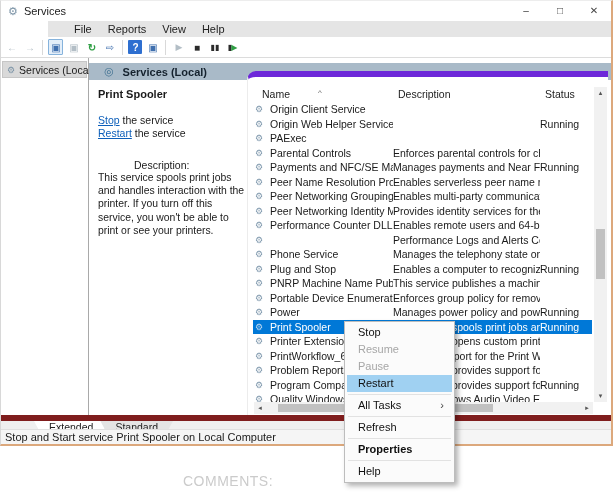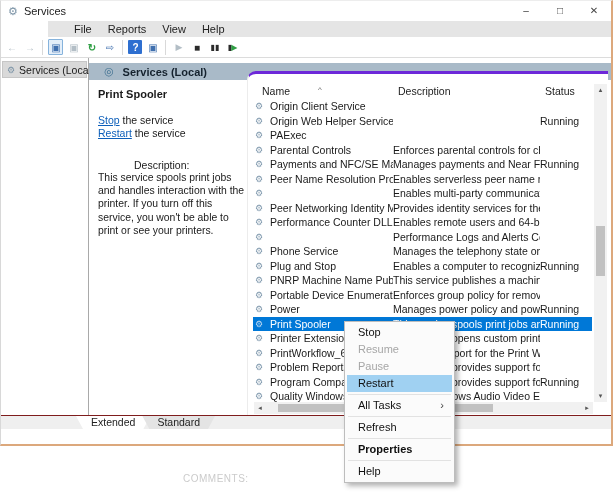--- a/index.html
+++ b/index.html
@@ -50,21 +50,21 @@
   .band-label { font-size:11px; font-weight:600; color:#15222e; }
 
   .info { position:absolute; left:0; top:22px; width:158px; padding:8px 4px 0 9px; background:#fff; }
   .info-title { font-weight:bold; font-size:11px; }
   .info-actions { margin-top:14px; font-size:10.5px; line-height:13px; }
   .info a { color:#0d5fba; text-decoration:underline; }
   .info-desc-label { margin-top:19px; font-size:10.5px;padding-left:36px; }
   .info-desc { margin-top:0px; width:150px; font-size:10.4px; line-height:13.2px; }
 
   .card { position:absolute; top:13px; left:158px; right:3px; bottom:0; background:#fff;
-          border-top-left-radius:9px; border-left:1px solid #ececec; border-top:3px solid #6d28d9; z-index:2; }
+          border-top-left-radius:9px; border-left:1px solid #ececec; border-top:6px solid #6d28d9; z-index:2; }
   .lv-header { display:flex; margin-top:9px; height:16px; padding-left:14px;
                font-size:10.5px; color:#222; align-items:center; }
   .h-name { flex:0 0 136px; display:flex; }
   .h-caret { margin-left:28px; font-size:8px; color:#666; }
   .h-desc { flex:0 0 147px; }
   .h-status { flex:1; }
   .rows { }
   .svc-row { display:flex; height:14.5px; line-height:14.5px; margin-left:5px; margin-right:16px;
              font-size:10.5px; white-space:nowrap; }
   .c-name { flex:0 0 140px; display:flex; overflow:hidden; }
@@ -80,29 +80,29 @@
   .vs-thumb { width:9px; height:50px; background:#c1c1c1; margin-top:130px; }
   .vs-bottom { margin-top:auto; }
   .hscroll { position:absolute; left:6px; right:15px; bottom:1px; height:12px; background:#f1f1f1;
              display:flex; align-items:center; }
   .hs-arrow { width:12px; text-align:center; font-size:7px; color:#555; }
   .hs-thumb { height:8px; width:215px; background:#c1c1c1; margin-left:12px; }
   .hs-right { margin-left:auto; }
 
   
   .tabband { position:absolute; top:414px; left:0; right:0; height:14px; background:#efefef;
-             border-top:1px solid #7f1d1d; display:flex; padding-left:83px; }
+             border-top:6px solid #7f1d1d; display:flex; padding-left:41px; }
   .tab { height:13px; line-height:12px; padding:0 15px; font-size:10.5px; color:#222;
          background:#e4e4e4; clip-path:polygon(0 0, 100% 0, calc(100% - 7px) 100%, 7px 100%);
          margin-left:-8px; }
   .tab.active { background:#fff; }
   .statusbar { position:absolute; top:428px; left:0; right:0; height:15px; background:#f5f5f5;
                border-top:1px solid #e0e0e0; padding:1px 0 0 4px; font-size:11px; color:#1a1a1a; }
 
-  .comments { position:absolute; left:183px; top:473px; font-size:10px; color:#cbcbcb;
+  .comments { position:absolute; left:183px; top:473px; font-size:14px; color:#cbcbcb;
               letter-spacing:0.5px; }
 
   
   .ctx { position:absolute; left:344px; top:321px; width:111px; background:#fbfbfb;
          border:1px solid #bdbdbd; box-shadow:3px 3px 5px rgba(0,0,0,0.3); padding:2px 0; z-index:50; }
   .ctx-item { height:17px; line-height:17px; margin:0 2px; padding-left:11px; font-size:11px;
               color:#111; display:flex; }
   .ctx-item .arrow { margin-left:auto; margin-right:8px; color:#444; }
   .ctx-item.disabled { color:#a6a6a6; }
   .ctx-item.bold { font-weight:bold;justify-content:flex-end; }
@@ -269,20 +269,21 @@
                 <span class="c-name">
                   <span class="svc-icon" data-name="service-gear-icon">⚙</span>
                   <span>Peer Name Resolution Prot...</span>
                 </span>
                 <span class="c-desc">Enables serverless peer name res...</span>
                 <span class="c-status"></span>
               </div>
               <div class="svc-row" data-name="Peer Networking Grouping">
                 <span class="c-name">
                   <span class="svc-icon" data-name="service-gear-icon">⚙</span>
+                  <span>Peer Networking Grouping</span>
                 </span>
                 <span class="c-desc">Enables multi-party communicat...</span>
                 <span class="c-status"></span>
               </div>
               <div class="svc-row" data-name="Peer Networking Identity M...">
                 <span class="c-name">
                   <span class="svc-icon" data-name="service-gear-icon">⚙</span>
                   <span>Peer Networking Identity M...</span>
                 </span>
                 <span class="c-desc">Provides identity services for the ...</span>
@@ -406,20 +407,21 @@
         </div>
       </div>
     </div>
 
     <div class="tabband" data-name="view-tabs">
 
     <span class="tab active" data-name="tab-extended"><span>Extended</span></span>
         <span class="tab" data-name="tab-standard"><span>Standard</span></span>
       </div>
 
+    <div class="statusbar" data-name="status-bar"><span data-name="status-bar-text">Stop and Start service Print Spooler on Local Computer</span></div>
   </div>
 
   <div class="comments" data-name="comments-label">COMMENTS:</div>
 
   <div class="ctx" data-name="context-menu">
 
       <div class="ctx-item" data-name="menu-stop">
         <span>Stop</span>
         <span class="arrow" data-name="submenu-arrow-icon"></span>
       </div>

